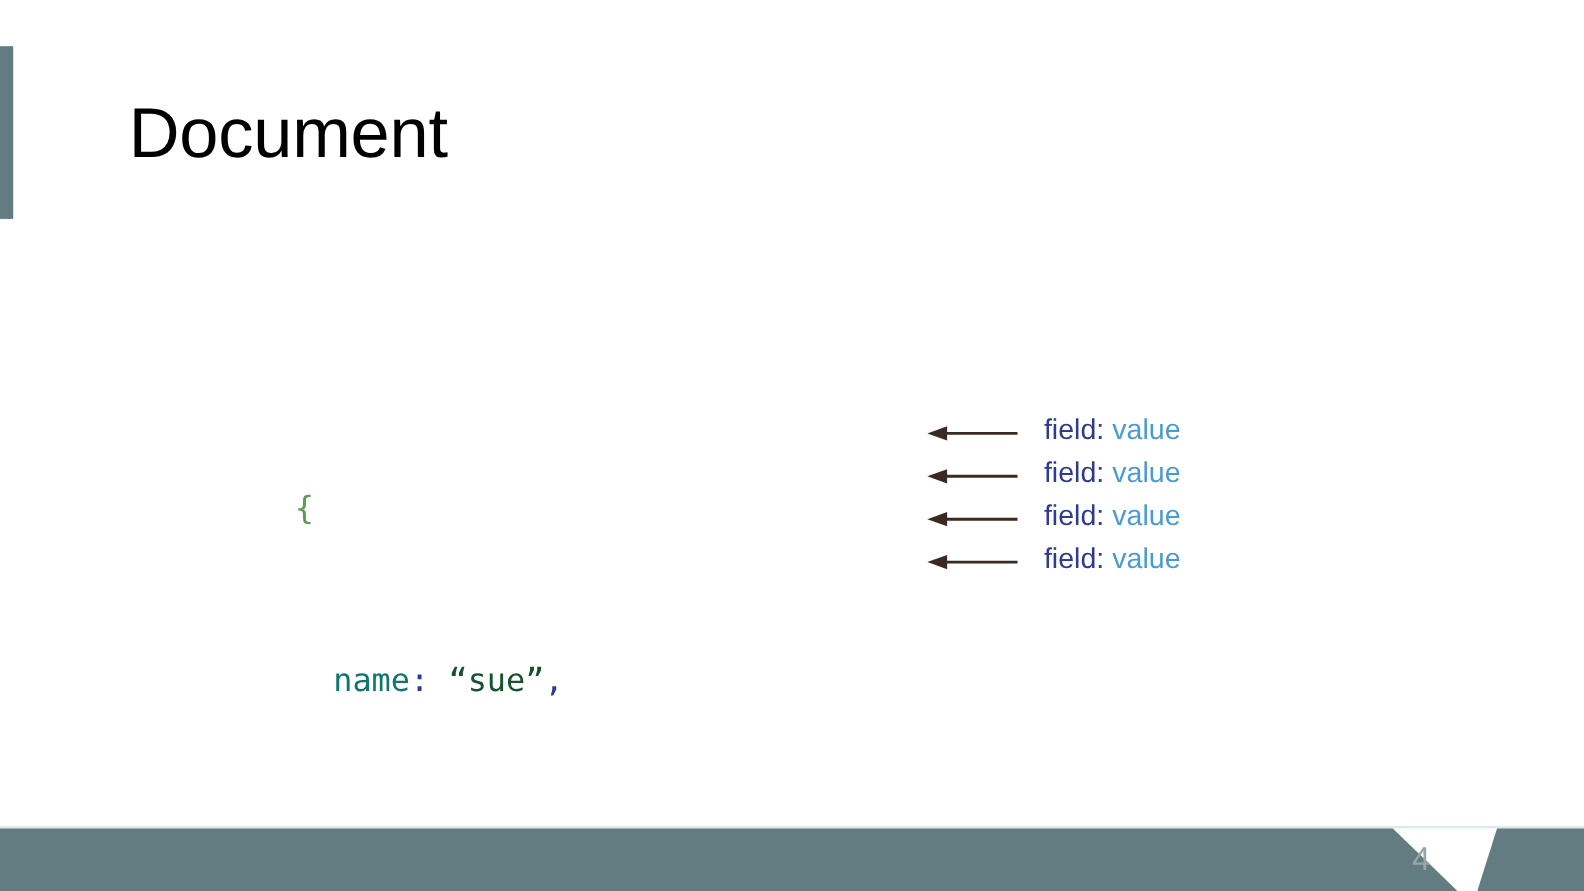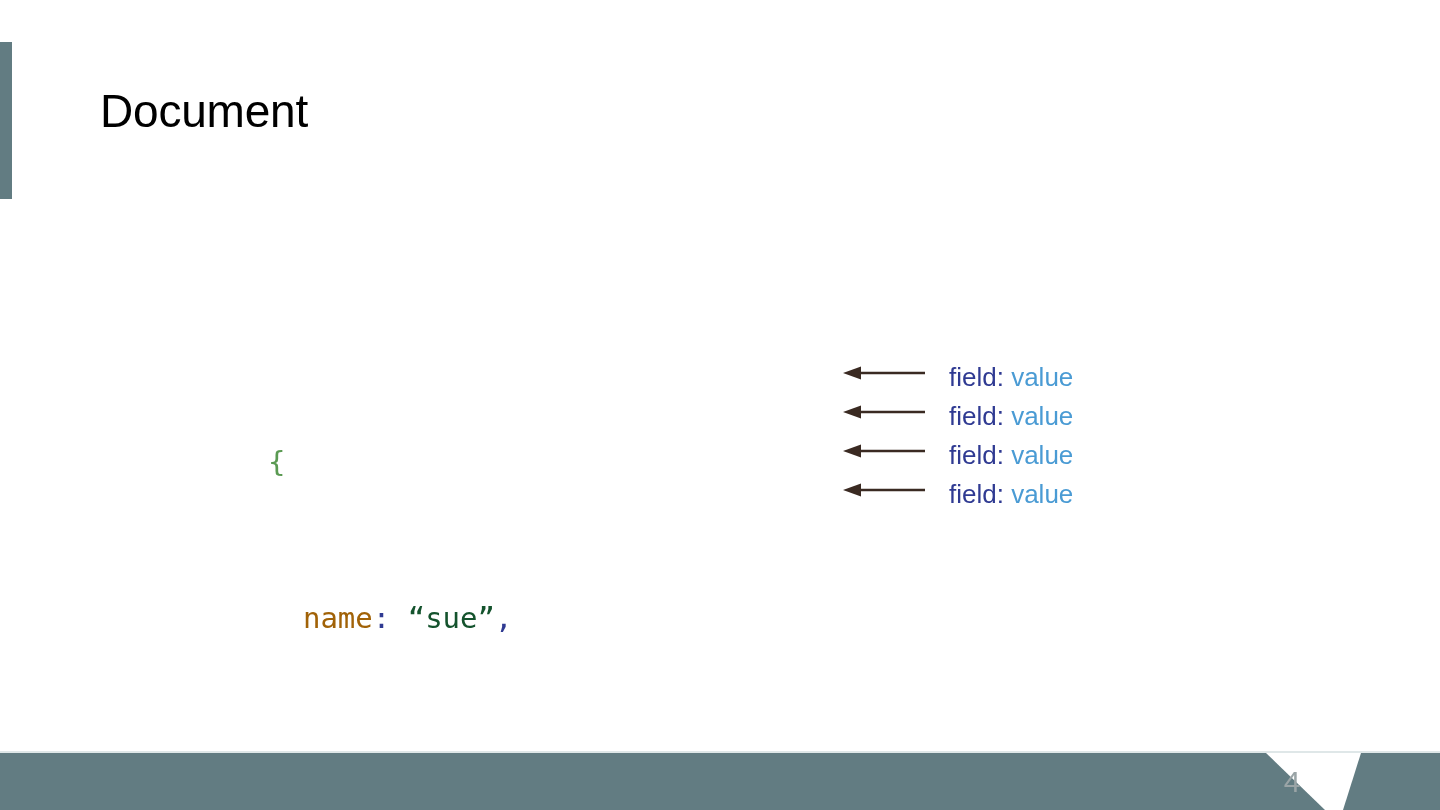--- a/index.html
+++ b/index.html
@@ -31,24 +31,24 @@
     left: 0px;
     top: 42px;
     width: 12px;
     height: 157px;
     background: #627c82;
   }
 
   
   .slide-title {
     position: absolute;
-    left: 100px;
+    left: 117px;
     top: 86px;
     font-family: "Liberation Sans", sans-serif;
-    font-size: 46px;
+    font-size: 64px;
     font-weight: 400;
     line-height: 1.12;
     color: #000000;
     letter-spacing: -0.2px;
     white-space: nowrap;
   }
 
   
   .code-block {
     position: absolute;
@@ -57,35 +57,35 @@
     font-family: "DejaVu Sans Mono", monospace;
     font-size: 29px;
     line-height: 39px;
     white-space: pre;
   }
   .code-line {
     white-space: pre;
     height: 39px;
   }
   .tok-brace   { color: #5a9a52; }
-  .tok-field   { color: #a16207; }
+  .tok-field   { color: #0f766e; }
   .tok-punct   { color: #2f3a92; }
   .tok-value   { color: #14532d; }
 
   
   .annotations {
     position: absolute;
     left: 841px;
     top: 364px;
   }
   .annotation-row {
     position: relative;
     height: 39px;
     display: flex;
-    align-items: flex-start;
+    align-items: flex-end;
   }
   .annotation-arrow {
     width: 85px;
     height: 18px;
     display: block;
     flex: 0 0 auto;
   }
   .annotation-text {
     margin-left: 23px;
     font-family: "Liberation Sans", sans-serif;

